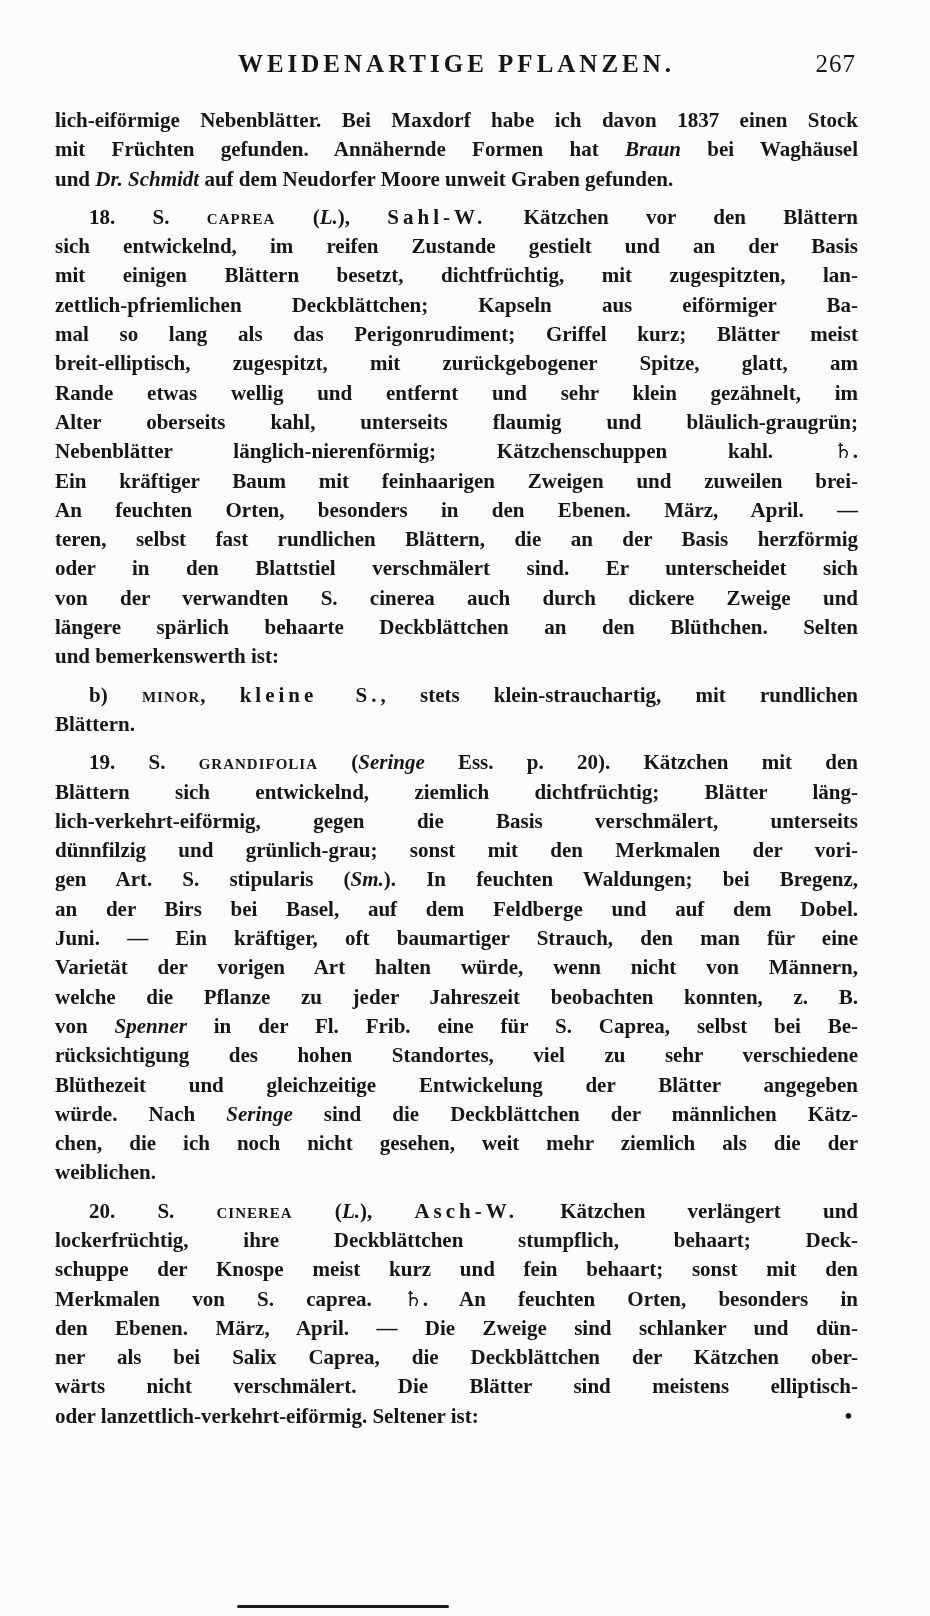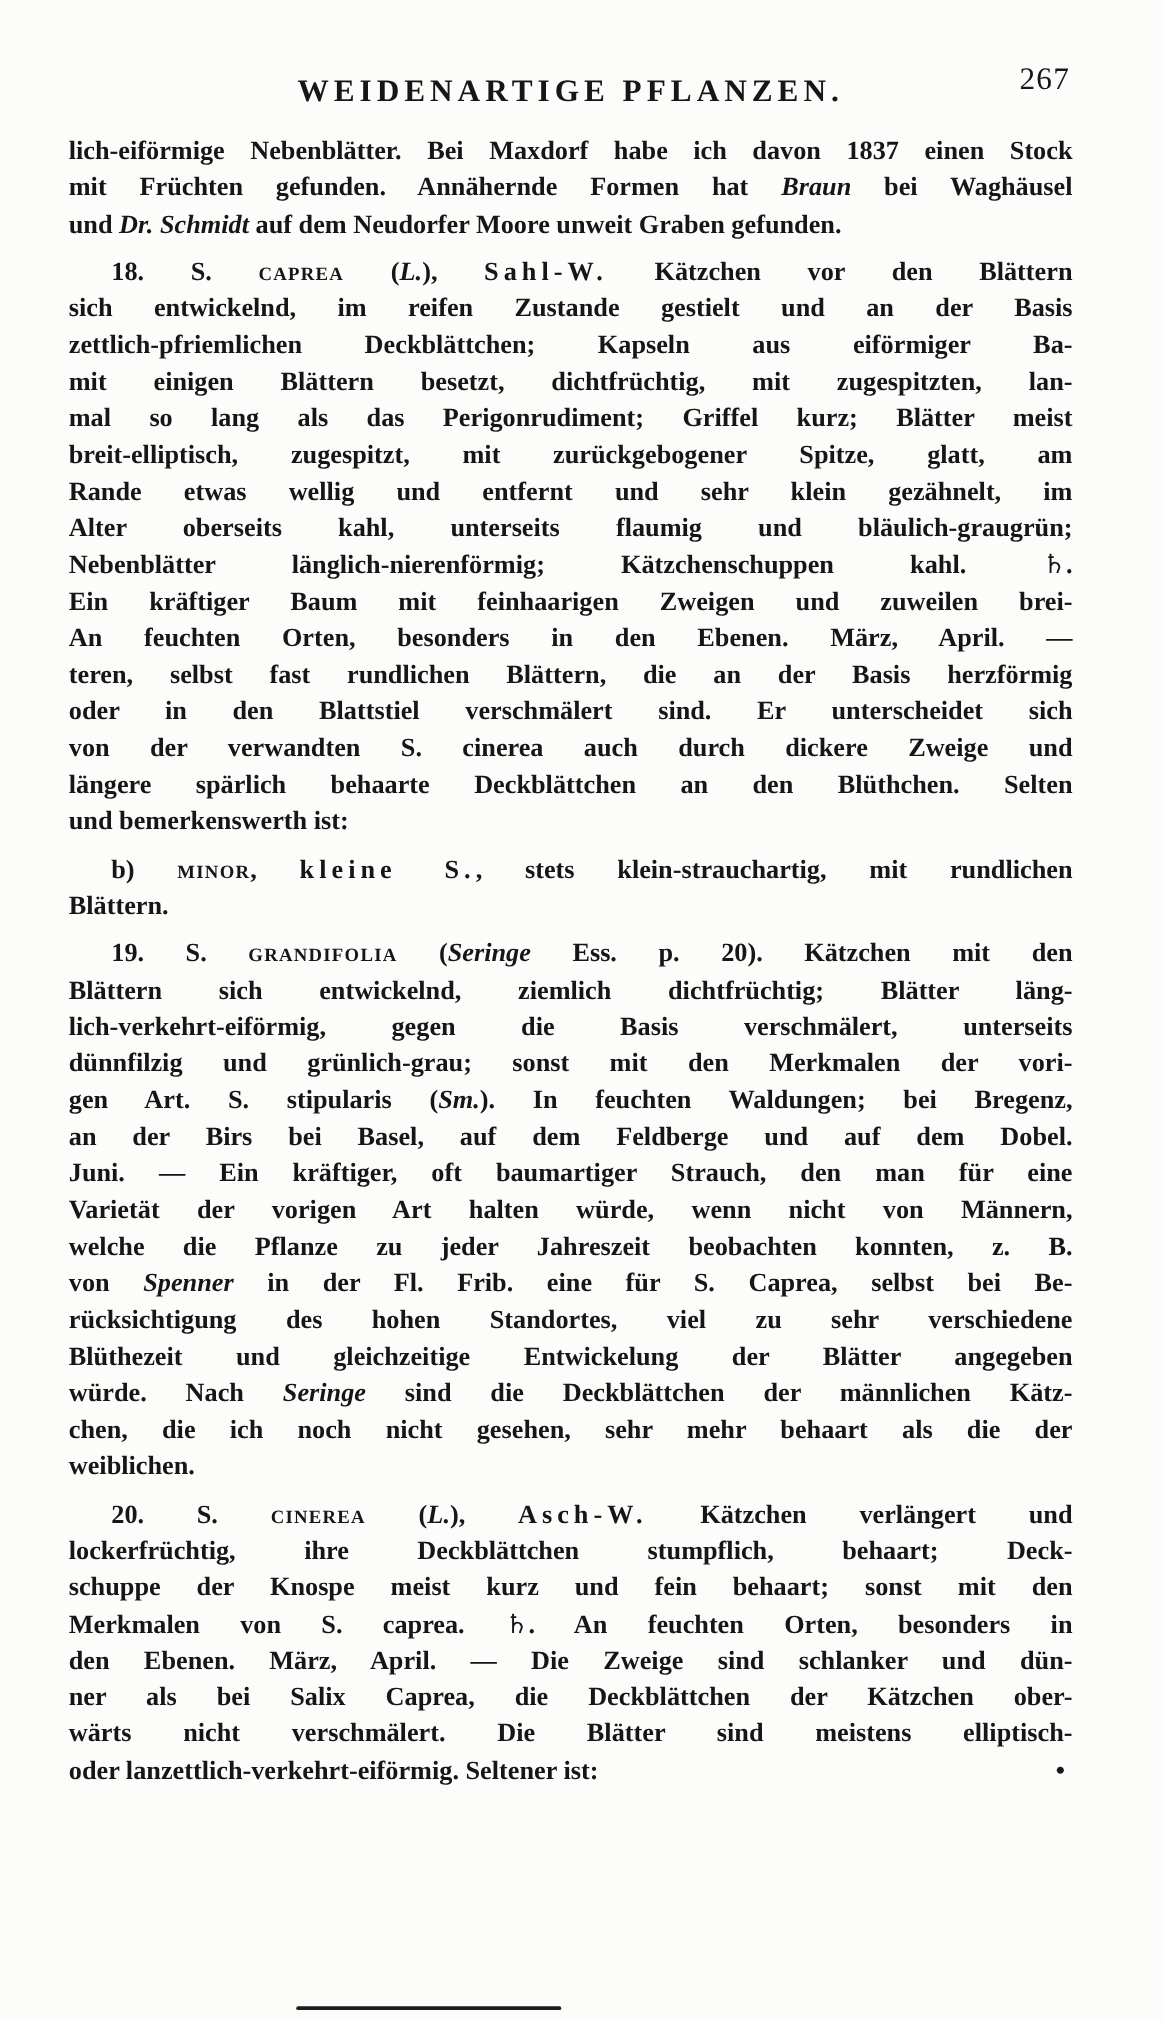--- a/index.html
+++ b/index.html
@@ -9,21 +9,21 @@
     font-family:"Liberation Serif","DejaVu Serif",serif;
     color:#161616;
     position:relative;
     overflow:hidden;
   }
   .page { position:absolute; inset:0; }
 
   
   .header { position:absolute; top:50px; left:55px; width:803px; height:34px; }
   .header-title {
-    position:absolute; left:0; right:0; top:10px;
+    position:absolute; left:0; right:0; top:0;
     text-align:center;
     font-size:25px; font-weight:bold;
     letter-spacing:4px;
   }
   .page-number {
     position:absolute; right:2px; top:0;
     font-size:25px; font-weight:normal;
     letter-spacing:1px;
   }
 
@@ -67,22 +67,22 @@
 
   <div class="body-text">
       <div class="para">
         <div class="line">lich-eiförmige Nebenblätter. Bei Maxdorf habe ich davon 1837 einen Stock</div>
         <div class="line">mit Früchten gefunden. Annähernde Formen hat <i>Braun</i> bei Waghäusel</div>
         <div class="line last">und <i>Dr. Schmidt</i> auf dem Neudorfer Moore unweit Graben gefunden.</div>
       </div>
       <div class="para indent">
         <div class="line">18. S. <span class="sc">caprea</span> (<i>L.</i>), <span class="sp">Sahl-W.</span> Kätzchen vor den Blättern</div>
         <div class="line">sich entwickelnd, im reifen Zustande gestielt und an der Basis</div>
+        <div class="line">mit einigen Blättern besetzt, dichtfrüchtig, mit zugespitzten, lan-</div>
         <div class="line">zettlich-pfriemlichen Deckblättchen; Kapseln aus eiförmiger Ba-</div>
-        <div class="line">mit einigen Blättern besetzt, dichtfrüchtig, mit zugespitzten, lan-</div>
         <div class="line">mal so lang als das Perigonrudiment; Griffel kurz; Blätter meist</div>
         <div class="line">breit-elliptisch, zugespitzt, mit zurückgebogener Spitze, glatt, am</div>
         <div class="line">Rande etwas wellig und entfernt und sehr klein gezähnelt, im</div>
         <div class="line">Alter oberseits kahl, unterseits flaumig und bläulich-graugrün;</div>
         <div class="line">Nebenblätter länglich-nierenförmig; Kätzchenschuppen kahl. ♄.</div>
         <div class="line">Ein kräftiger Baum mit feinhaarigen Zweigen und zuweilen brei-</div>
         <div class="line">An feuchten Orten, besonders in den Ebenen. März, April. —</div>
         <div class="line">teren, selbst fast rundlichen Blättern, die an der Basis herzförmig</div>
         <div class="line">oder in den Blattstiel verschmälert sind. Er unterscheidet sich</div>
         <div class="line">von der verwandten S. cinerea auch durch dickere Zweige und</div>
@@ -100,21 +100,21 @@
         <div class="line">dünnfilzig und grünlich-grau; sonst mit den Merkmalen der vori-</div>
         <div class="line">gen Art. S. stipularis (<i>Sm.</i>). In feuchten Waldungen; bei Bregenz,</div>
         <div class="line">an der Birs bei Basel, auf dem Feldberge und auf dem Dobel.</div>
         <div class="line">Juni. — Ein kräftiger, oft baumartiger Strauch, den man für eine</div>
         <div class="line">Varietät der vorigen Art halten würde, wenn nicht von Männern,</div>
         <div class="line">welche die Pflanze zu jeder Jahreszeit beobachten konnten, z. B.</div>
         <div class="line">von <i>Spenner</i> in der Fl. Frib. eine für S. Caprea, selbst bei Be-</div>
         <div class="line">rücksichtigung des hohen Standortes, viel zu sehr verschiedene</div>
         <div class="line">Blüthezeit und gleichzeitige Entwickelung der Blätter angegeben</div>
         <div class="line">würde. Nach <i>Seringe</i> sind die Deckblättchen der männlichen Kätz-</div>
-        <div class="line">chen, die ich noch nicht gesehen, sehr mehr behaart als die der</div>
+        <div class="line">chen, die ich noch nicht gesehen, weit mehr ziemlich als die der</div>
         <div class="line last">weiblichen.</div>
       </div>
       <div class="para indent">
         <div class="line">20. S. <span class="sc">cinerea</span> (<i>L.</i>), <span class="sp">Asch-W.</span> Kätzchen verlängert und</div>
         <div class="line">lockerfrüchtig, ihre Deckblättchen stumpflich, behaart; Deck-</div>
         <div class="line">schuppe der Knospe meist kurz und fein behaart; sonst mit den</div>
         <div class="line">Merkmalen von S. caprea. ♄. An feuchten Orten, besonders in</div>
         <div class="line">den Ebenen. März, April. — Die Zweige sind schlanker und dün-</div>
         <div class="line">ner als bei Salix Caprea, die Deckblättchen der Kätzchen ober-</div>
         <div class="line">wärts nicht verschmälert. Die Blätter sind meistens elliptisch-</div>

